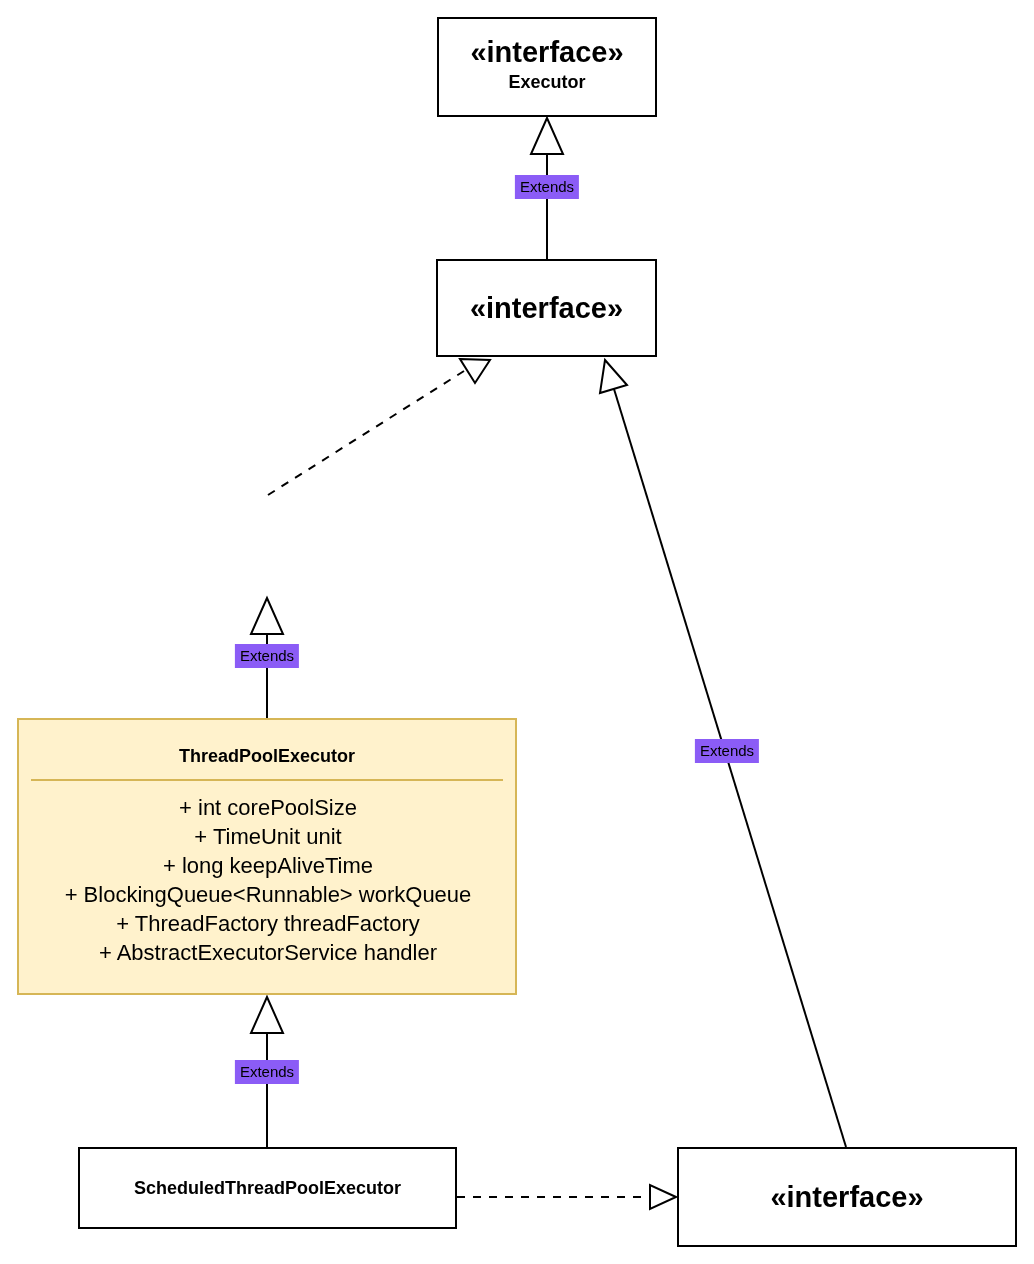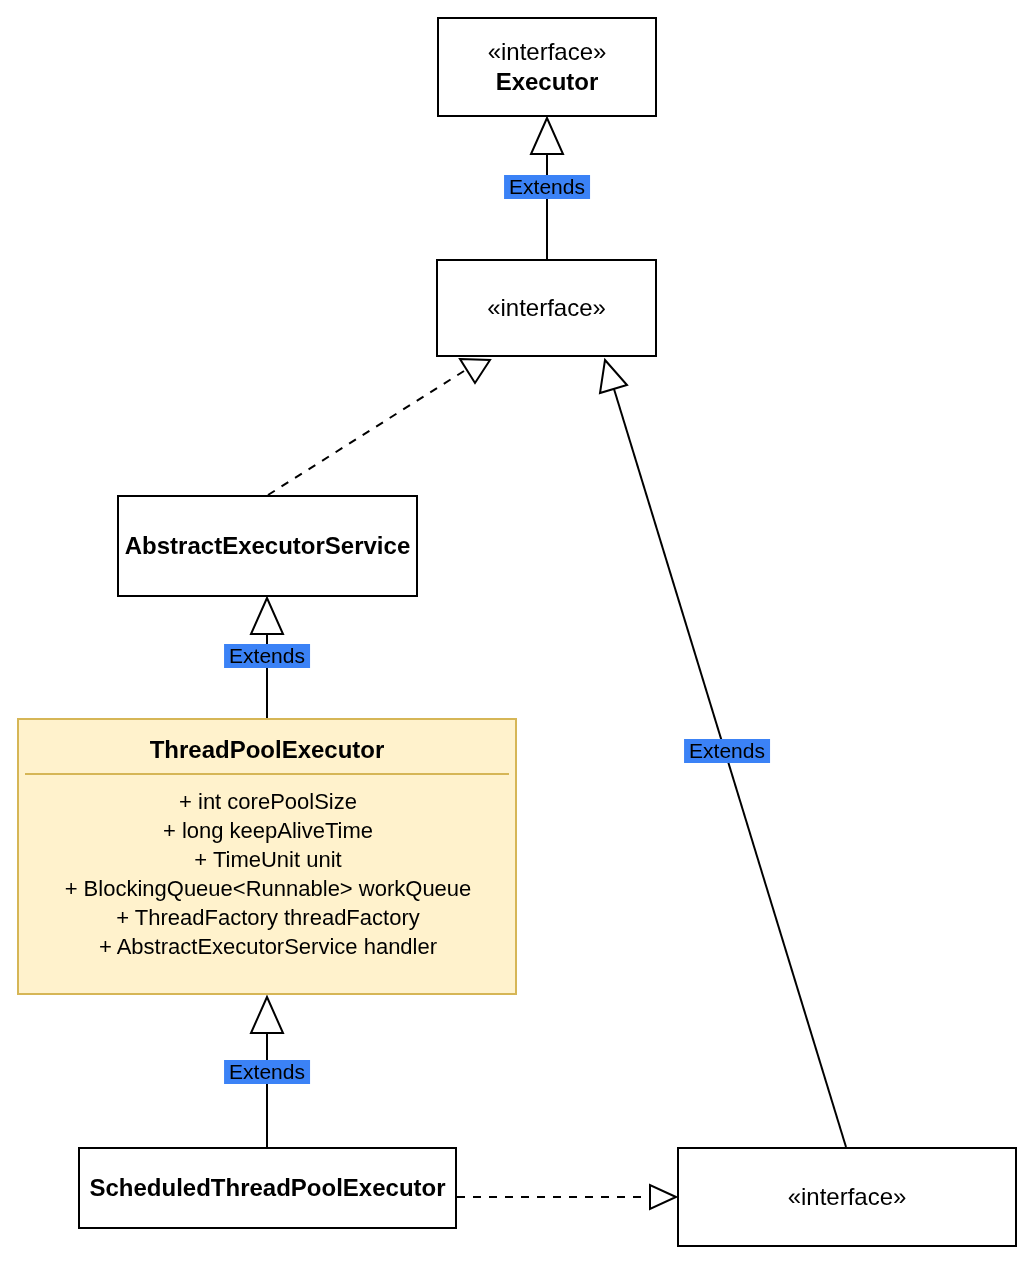--- a/index.html
+++ b/index.html
@@ -22,47 +22,47 @@
     box-sizing: border-box;
     background: #ffffff;
     border: 2px solid #000000;
     display: flex;
     flex-direction: column;
     align-items: center;
     justify-content: center;
     text-align: center;
     z-index: 2;
   }
-  .stereotype { font-size: 24px; line-height: 30px; font-weight: normal; }
-  .cname      { font-size: 24px; line-height: 30px; font-weight: bold; }
+  .stereotype { font-size: 29px; line-height: 30px; font-weight: bold; }
+  .cname      { font-size: 18px; line-height: 30px; font-weight: bold; }
 
   .node-highlight {
     background: #FFF2CC;
     border-color: #D6B656;
     display: block;
-    padding: 6px;
+    padding: 12px;
   }
   .hl-header {
     height: 47px;
     border-bottom: 2px solid #D6B656;
     display: flex;
     align-items: center;
     justify-content: center;
   }
   .hl-fields {
     padding: 12px 8px 0 10px;
     font-size: 22px;
     line-height: 29px;
     text-align: center;
   }
   .edge-label {
     position: absolute;
     transform: translate(-50%, -50%);
-    background: #3b82f6;
-    font-size: 21px;
+    background: #8b5cf6;
+    font-size: 15px;
     line-height: 24px;
     padding: 0 5px;
     z-index: 3;
     white-space: nowrap;
   }
 </style>
 </head>
 <body>
 
 <div class="canvas">
@@ -90,32 +90,29 @@
 
   <div class="node" style="left:437px; top:17px; width:220px; height:100px;">
     <div class="stereotype">«interface»</div>
     <div class="cname">Executor</div>
   </div>
 
   <div class="node" style="left:436px; top:259px; width:221px; height:98px;">
     <div class="stereotype">«interface»</div>
   </div>
 
-  <div class="node" style="left:117px; top:495px; width:301px; height:102px;">
-    <div class="cname">AbstractExecutorService</div>
-  </div>
 
   <div class="node node-highlight" style="left:17px; top:718px; width:500px; height:277px;">
     <div class="hl-header">
       <div class="cname">ThreadPoolExecutor</div>
     </div>
     <div class="hl-fields">
       <div>+ int corePoolSize</div>
+      <div>+ TimeUnit unit</div>
       <div>+ long keepAliveTime</div>
-      <div>+ TimeUnit unit</div>
       <div>+ BlockingQueue&lt;Runnable&gt; workQueue</div>
       <div>+ ThreadFactory threadFactory</div>
       <div>+ AbstractExecutorService handler</div>
     </div>
   </div>
 
   <div class="node" style="left:78px; top:1147px; width:379px; height:82px;">
     <div class="cname">ScheduledThreadPoolExecutor</div>
   </div>
 

